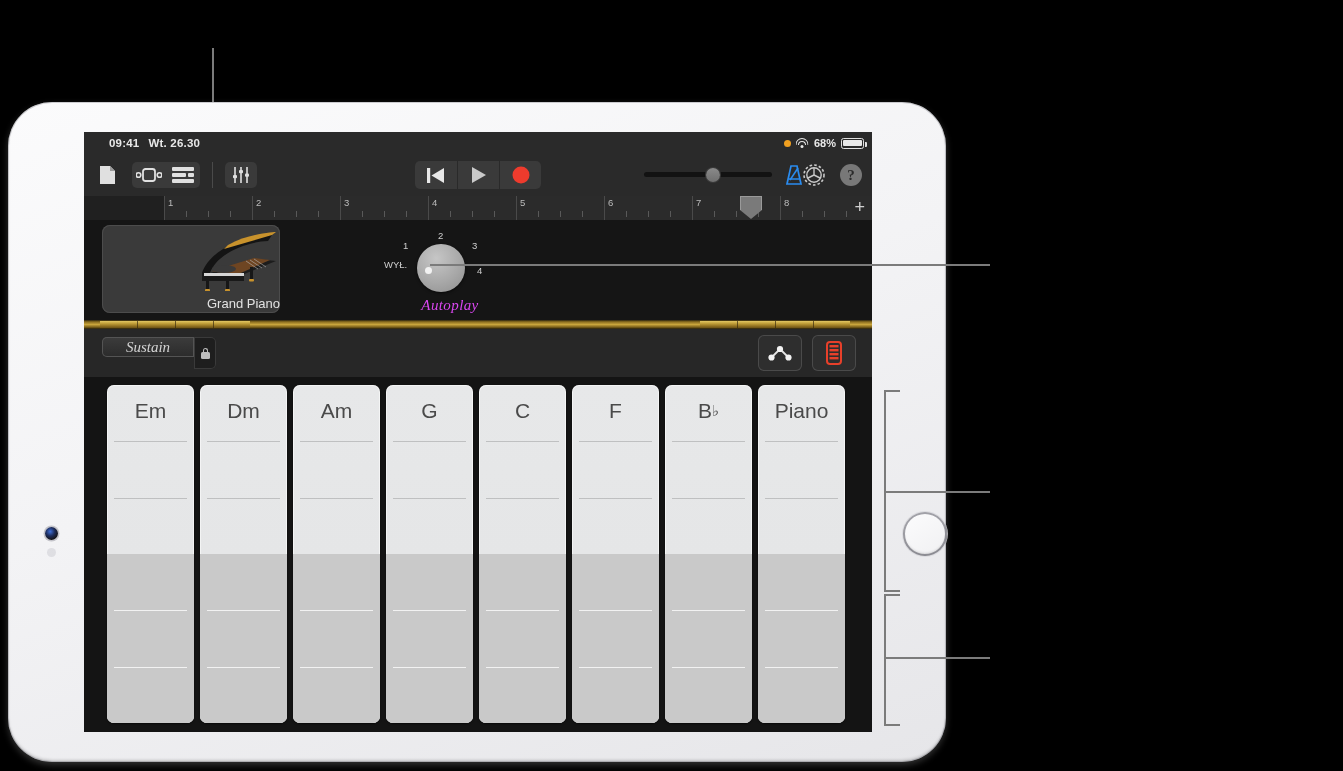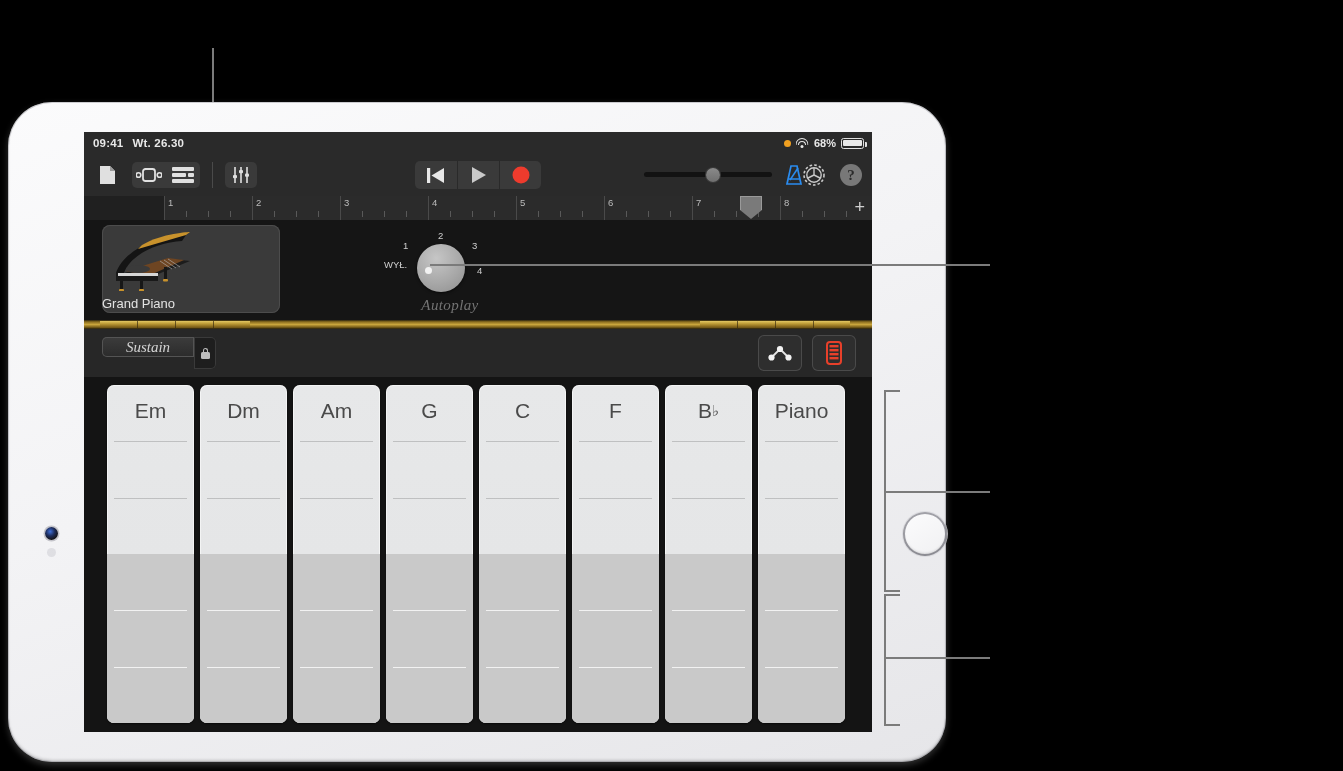--- a/index.html
+++ b/index.html
@@ -49,21 +49,21 @@
     width:788px; height:600px;
     background:#1d1d1d; overflow:hidden;
   }
 
   
   .statusbar{
     position:relative; height:22px; background:#2a2a2a;
     color:#e8e8e8; font-size:11.5px; font-weight:bold;
     display:flex; align-items:center;
   }
-  .sb-left{ padding-left:9px; display:flex; gap:9px; align-items:center; letter-spacing:.2px;}
+  .sb-left{ padding-left:9px; display:flex; gap:9px; align-items:center; letter-spacing:.2px;margin-left:16px;}
   .sb-right{ position:absolute; right:8px; top:0; height:22px;
              display:flex; align-items:center; gap:5px; font-size:11px;}
   .sb-orange-dot{ width:7px; height:7px; border-radius:50%; background:#f0a020; }
   .wifi{ width:13px; height:10px; position:relative; }
   .wifi i{ position:absolute; border:1.6px solid #e8e8e8; border-bottom:none;
            border-radius:50% 50% 0 0 / 100% 100% 0 0; left:50%; transform:translateX(-50%); }
   .wifi i:nth-child(1){ width:13px; height:6.5px; top:0; }
   .wifi i:nth-child(2){ width:8px; height:4px; top:3px; }
   .wifi i:nth-child(3){ width:3px; height:3px; top:6.5px; border-radius:50%;
                         background:#e8e8e8; border:none; }
@@ -121,34 +121,34 @@
   .playhead .tip{ width:0; height:0; border-left:11px solid transparent;
                   border-right:11px solid transparent; border-top:9px solid #7a7a7a; }
   .plus{ position:absolute; right:7px; top:2px; color:#d0d0d0; font-size:18px;
          line-height:18px; cursor:pointer; }
 
   
   .inst-panel{ position:relative; height:100px; background:#151515; }
   .inst-tile{ position:absolute; left:18px; top:5px; width:178px; height:88px;
               background:#3a3a3a; border-radius:8px;
               box-shadow: inset 0 0 0 1px #4c4c4c;
-              display:flex; flex-direction:column; align-items:flex-start;
+              display:flex; flex-direction:column; align-items:flex-end;
               justify-content:flex-start; cursor:pointer; }
   .piano-art{ margin-top:4px; }
   .inst-name{ color:#e2e2e2; font-size:13px; margin-top:1px; }
 
   .autoplay{ position:absolute; left:300px; top:6px; width:130px; height:92px; }
   .knob{ position:absolute; left:33px; top:18px; width:48px; height:48px; border-radius:50%;
          background: radial-gradient(circle at 40% 30%, #c6c6c6 0%, #a8a8a8 55%, #8e8e8e 100%);
          box-shadow: 0 1px 3px rgba(0,0,0,.6); cursor:pointer; }
   .knob .dot{ position:absolute; left:8px; top:23px; width:7px; height:7px;
               border-radius:50%; background:#f2f2f2; }
   .klabel{ position:absolute; color:#cfcfcf; font-size:9.5px; }
   .autoplay-word{ position:absolute; left:16px; top:71px; width:100px; text-align:center;
-                  color:#737373; font-size:15px; font-style:italic;
+                  color:#d946ef; font-size:15px; font-style:italic;
                   font-family:"Liberation Serif", serif; letter-spacing:.4px; }
 
   
   .hinge{ position:relative; height:9px;
           background: linear-gradient(180deg,#2a230f 0%, #8a6d1f 20%, #c9a53c 50%, #7a5f18 80%, #241e0c 100%); }
   .hinge-seg{ position:absolute; top:1px; height:7px;
               background: linear-gradient(180deg,#e3c763 0%, #c2a03a 35%, #8f6f1f 75%, #6b5116 100%); }
   .hinge-seg i{ position:absolute; top:0; bottom:0; width:1px; background:rgba(50,38,10,.65); }
 
   

